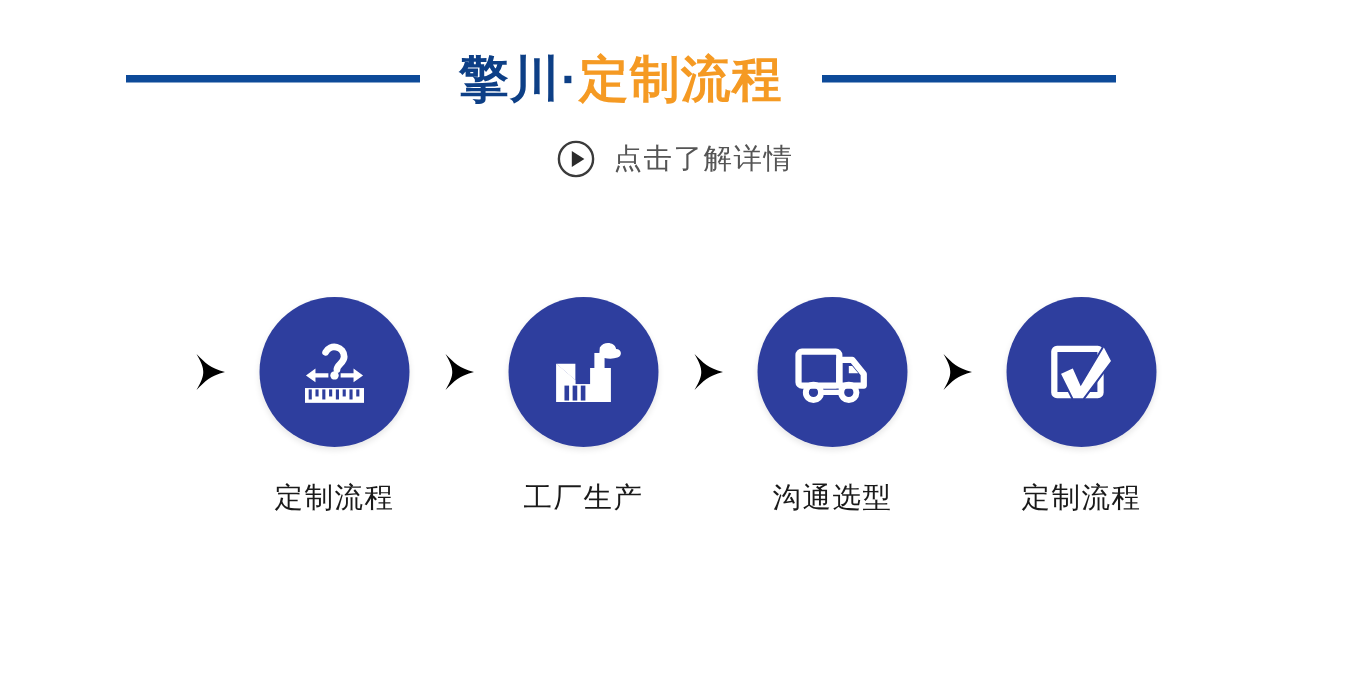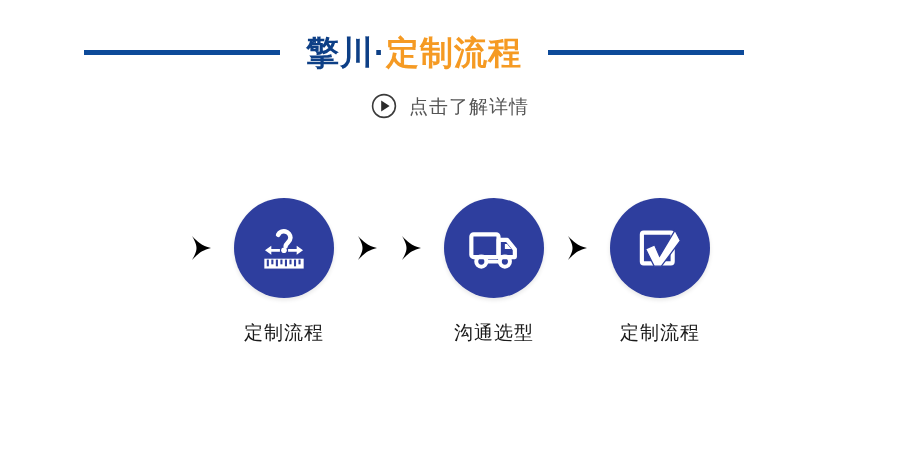--- a/index.html
+++ b/index.html
@@ -182,20 +182,43 @@
   </div>
 
   <div class="sep">
     <span>
       <svg viewBox="0 0 24 26" width="24" height="26" aria-hidden="true">
         <path d="M3 1 C9 7, 12 10.5, 22 13 C12 15.5, 9 19, 3 25 C6.5 19, 7.5 16, 7.5 13 C7.5 10, 6.5 7, 3 1 Z" fill="#000000"></path>
       </svg>
     </span>
   </div>
 
+  <div class="step">
+    <div class="bubble">
+      <span>
+        <svg viewBox="0 0 64 64" width="58" height="58" aria-hidden="true">
+
+          <path d="M44 14 c3 -5 11 -4 12 1 c4 0 5 5 1 6.4 c-4 1.4 -10 1 -13.5 -1.4 z" fill="#ffffff"></path>
+
+          <rect x="40" y="18" width="7.5" height="12" fill="#ffffff"></rect>
+
+          <path d="M12 26 L12 54 L52 54 L52 29 L37 29 L37 41 L26 41 L26 38 Z" fill="#ffffff"></path>
+          <path d="M12 26 L26 38 L26 26 Z" fill="#ffffff"></path>
+          <path d="M12 26 L26 38 L26 41 L37 41 L37 29 L52 29 L52 54 L12 54 Z" fill="#ffffff"></path>
+
+          <g fill="#2e3e9e">
+            <rect x="18" y="42" width="3.4" height="11"></rect>
+            <rect x="24" y="42" width="3.4" height="11"></rect>
+            <rect x="30" y="42" width="3.4" height="11"></rect>
+          </g>
+        </svg>
+      </span>
+    </div>
+    <div class="step-label">工厂生产</div>
+  </div>
 
   <div class="sep">
     <span>
       <svg viewBox="0 0 24 26" width="24" height="26" aria-hidden="true">
         <path d="M3 1 C9 7, 12 10.5, 22 13 C12 15.5, 9 19, 3 25 C6.5 19, 7.5 16, 7.5 13 C7.5 10, 6.5 7, 3 1 Z" fill="#000000"></path>
       </svg>
     </span>
   </div>
 
   <div class="step">

